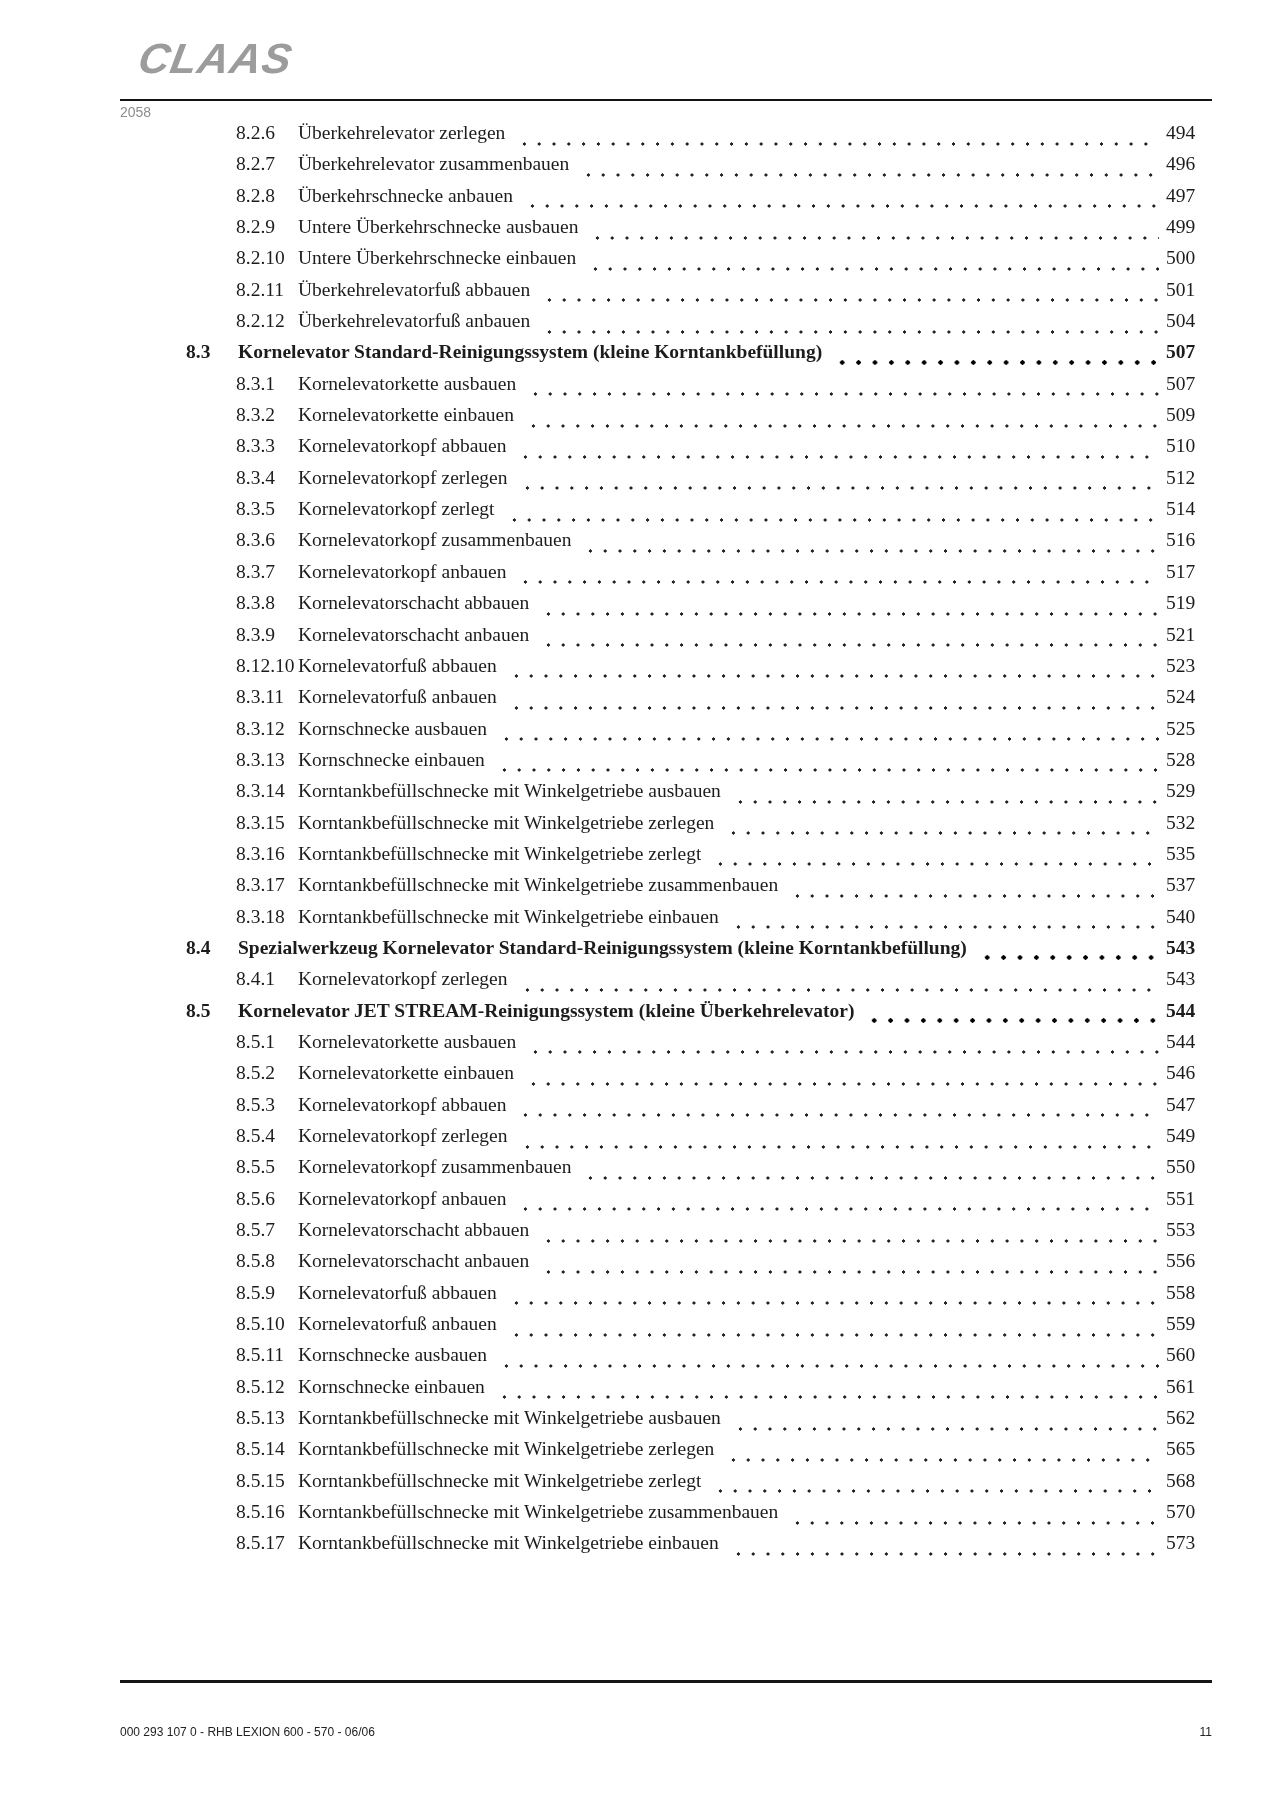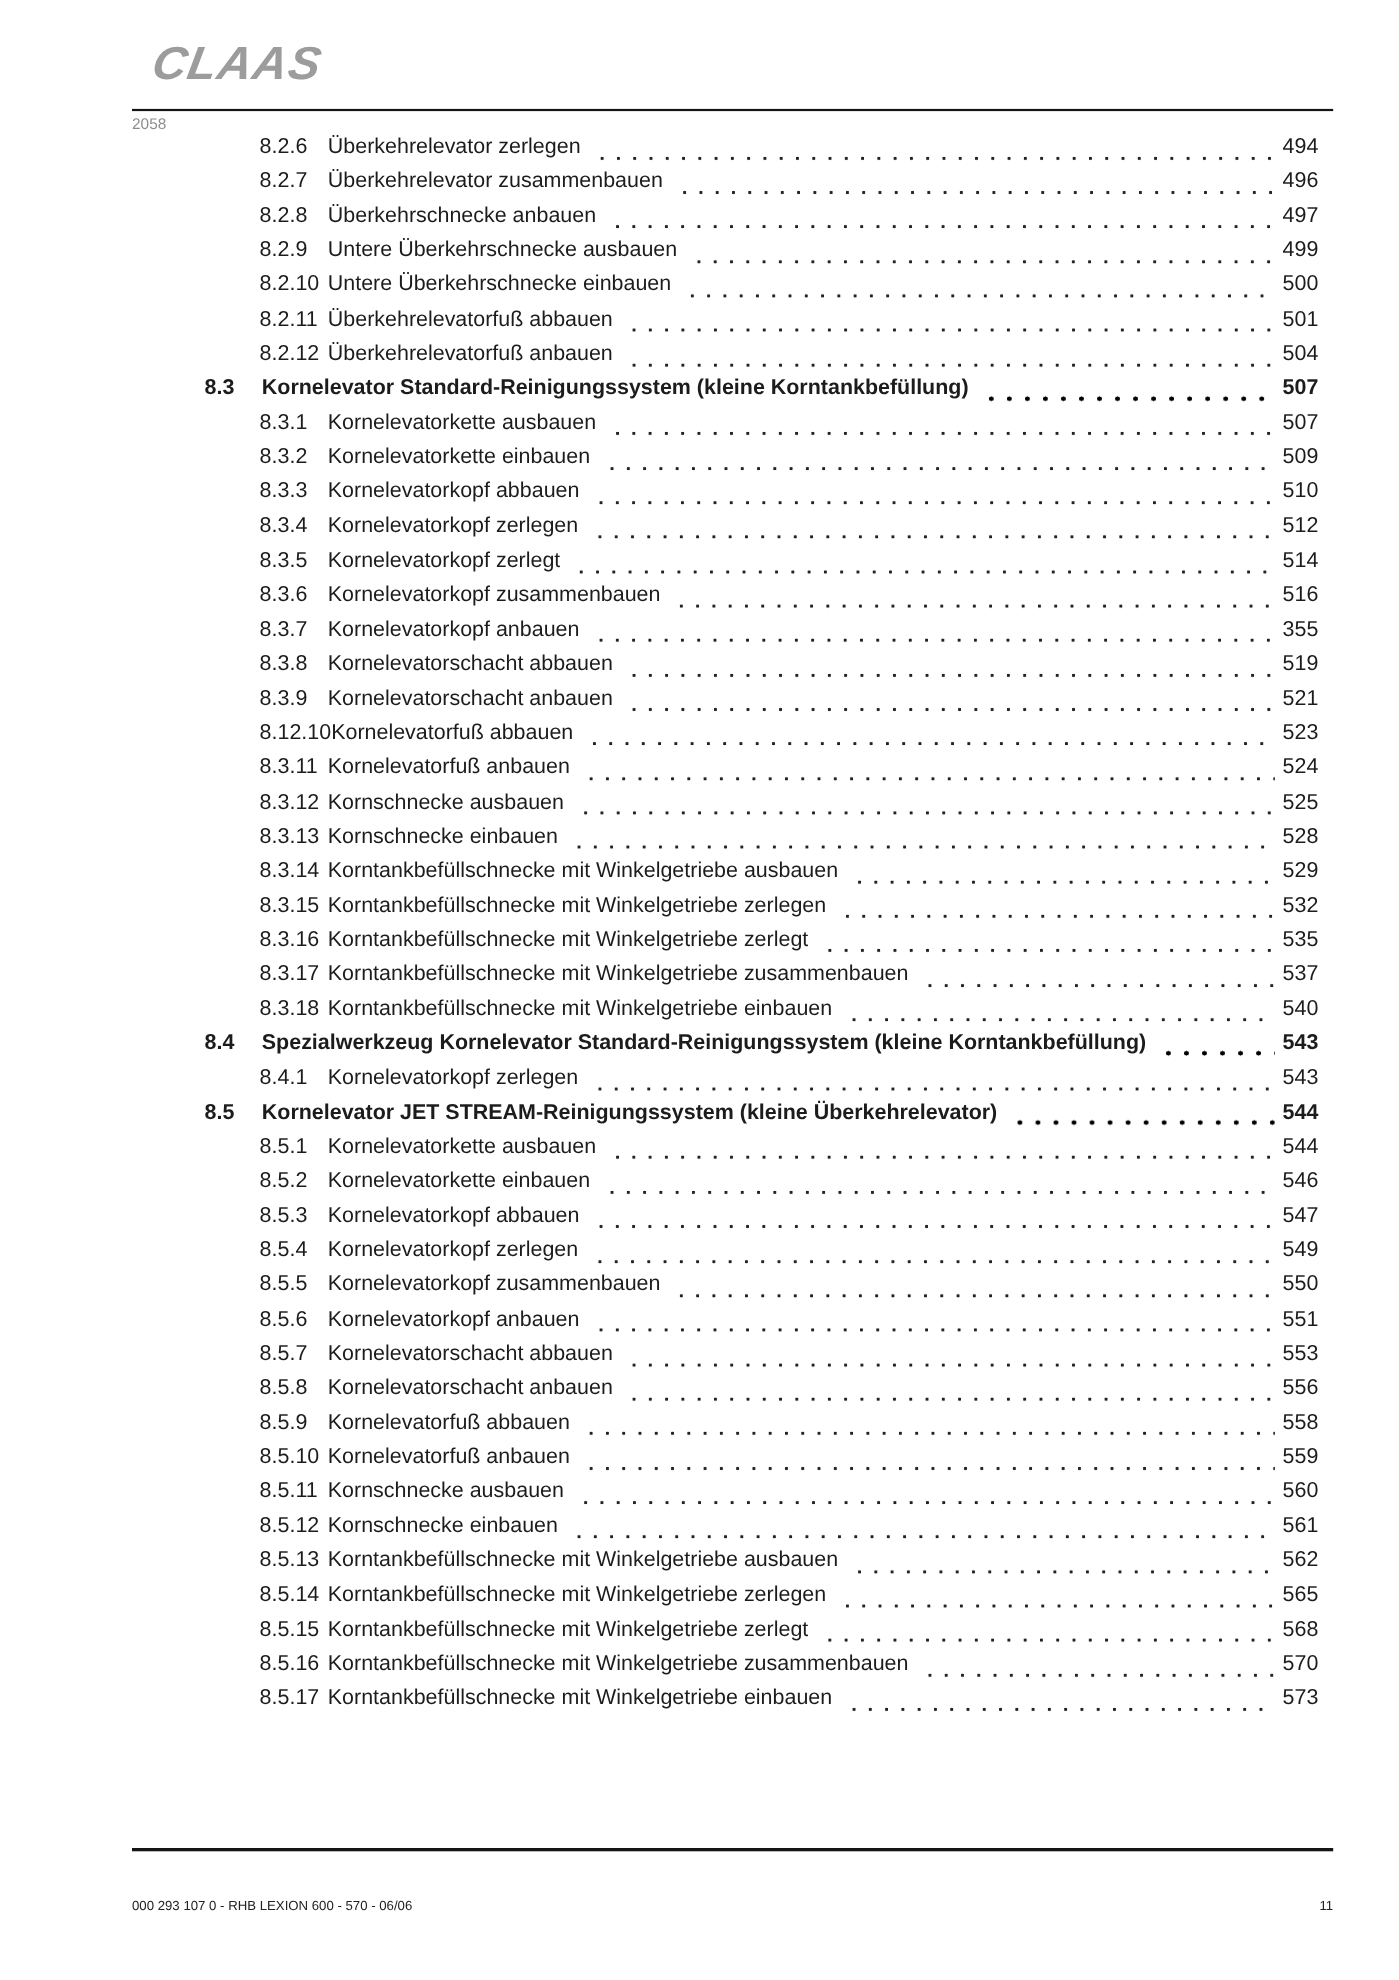--- a/index.html
+++ b/index.html
@@ -38,20 +38,21 @@
 
   
   .toc { margin: 2px 60px 0 186px; }
   .trow {
     display: flex;
     align-items: baseline;
     height: 31.35px;
     font-size: 19.5px;
     white-space: nowrap;
     padding-left: 50px;
+    font-family: Liberation Serif, serif;
   }
   .trow .num   { flex: 0 0 62px; }
   .trow .title { flex: 0 1 auto; overflow: hidden; }
   .trow .dots {
     flex: 1 1 auto;
     min-width: 14px;
     align-self: stretch;
     margin: 0 7px 0 10px;
     background-image: radial-gradient(circle, #222 1.45px, transparent 1.75px);
     background-repeat: repeat-x;
@@ -187,21 +188,21 @@
       <span class="num">8.3.6</span>
       <span class="title">Kornelevatorkopf zusammenbauen</span>
       <span class="dots"></span>
       <span class="pagenum">516</span>
     </div>
 
     <div class="trow sub">
       <span class="num">8.3.7</span>
       <span class="title">Kornelevatorkopf anbauen</span>
       <span class="dots"></span>
-      <span class="pagenum">355</span>
+      <span class="pagenum">517</span>
     </div>
 
     <div class="trow sub">
       <span class="num">8.3.8</span>
       <span class="title">Kornelevatorschacht abbauen</span>
       <span class="dots"></span>
       <span class="pagenum">519</span>
     </div>
 
     <div class="trow sub">

